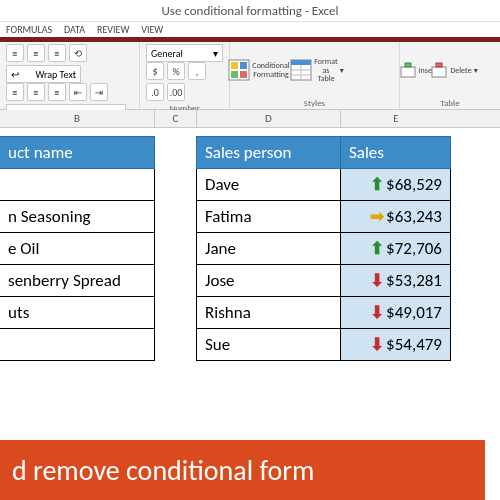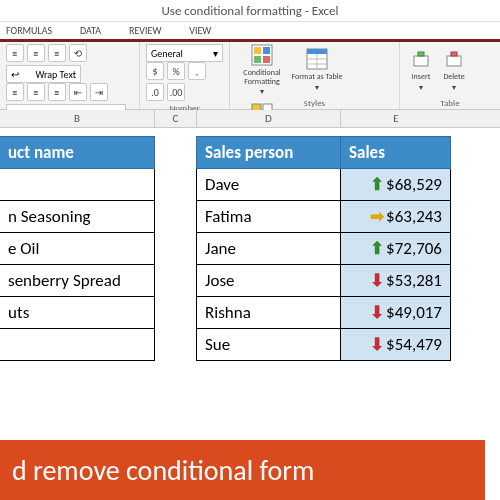--- a/index.html
+++ b/index.html
@@ -1,34 +1,34 @@
 <!DOCTYPE html>
 <html><head>
 <meta charset="utf-8">
 <style>
 *{margin:0;padding:0;box-sizing:border-box;font-family:Calibri,Arial,sans-serif}
 body{width:500px;height:500px;overflow:hidden;background:#fff;position:relative}
 .titlebar{height:22px;background:#fff;border-bottom:1px solid #e0e0e0;display:flex;align-items:center;justify-content:center;font-size:13px;color:#555}
-.tabs{height:20px;background:#fff;display:flex;gap:28px;padding-left:6px;align-items:center;font-size:10px;color:#444;border-bottom:3px solid #7f1d1d}
+.tabs{height:20px;background:#fff;display:flex;gap:12px;padding-left:6px;align-items:center;font-size:10px;color:#444;border-bottom:5px solid #7f1d1d}
 .tabs span{cursor:pointer}
 .ribbon{height:68px;background:#f3f3f3;border-bottom:1px solid #c8c8c8;display:flex;align-items:stretch}
 .rgroup{border-right:1px solid #d8d8d8;padding:2px 6px 1px 6px;display:flex;flex-direction:column;justify-content:space-between}
 .rgroup .controls{display:flex;gap:3px;align-items:center;flex-wrap:wrap}
 .rlabel{font-size:9px;color:#666;text-align:center;margin-top:1px}
 .btn{display:inline-flex;align-items:center;justify-content:center;min-width:18px;height:18px;font-size:10px;color:#444;background:#fff;border:1px solid #c8c8c8;border-radius:2px;cursor:pointer}
-.bigbtn{display:flex;flex-direction:column;align-items:center;justify-content:center;width:52px;height:52px;font-size:8px;color:#444;cursor:pointer;line-height:1.1;text-align:center;gap:2px}
+.bigbtn{display:flex;flex-direction:row;align-items:center;justify-content:center;width:52px;height:52px;font-size:8px;color:#444;cursor:pointer;line-height:1.1;text-align:center;gap:2px}
 .bigbtn .bicon{width:22px;height:22px;display:flex;align-items:center;justify-content:center}
 .dropdown{font-size:10px;padding:1px 4px;border:1px solid #c8c8c8;background:#fff;height:18px;display:inline-flex;align-items:center;gap:16px}
 .ico{display:inline-block}
 .sheet{position:relative;background:#fff;height:340px;overflow:hidden}
 .colhdr{display:flex;height:18px;background:#f0f0f0;border-bottom:1px solid #c8c8c8}
 .colhdr div{border-right:1px solid #c8c8c8;font-size:11px;color:#555;display:flex;align-items:center;justify-content:center}
 .grid table{border-collapse:collapse;font-size:17px}
 .grid td{border:1px solid #000;padding:4px 8px;height:32px;vertical-align:middle}
-.hdrcell{background:#3d8bc7;color:#fff;font-weight:700;border:1px solid #2a6fa8!important}
+.hdrcell{background:#3d8bc7;color:#fff;font-weight:400;border:1px solid #2a6fa8!important}
 .redcell{background:#f8b5b8;color:#9c1f2e}
 .salesnum{background:#d0e3f2;text-align:right;padding-left:2px!important}
 .arr{display:inline-block;width:14px;text-align:center;font-weight:bold;margin-right:2px}
 .aup{color:#2e8b2e}
 .adown{color:#c43030}
 .aside{color:#e0a800}
 .banner{position:absolute;bottom:0;left:0;right:15px;height:60px;background:#d94a1e;color:#fff;font-size:28px;font-weight:300;display:flex;align-items:center;padding-left:12px;white-space:nowrap;overflow:hidden}
 .cB{width:155px} .cC{width:42px} .cD{width:144px} .cE{width:110px}
 </style>
 </head>

